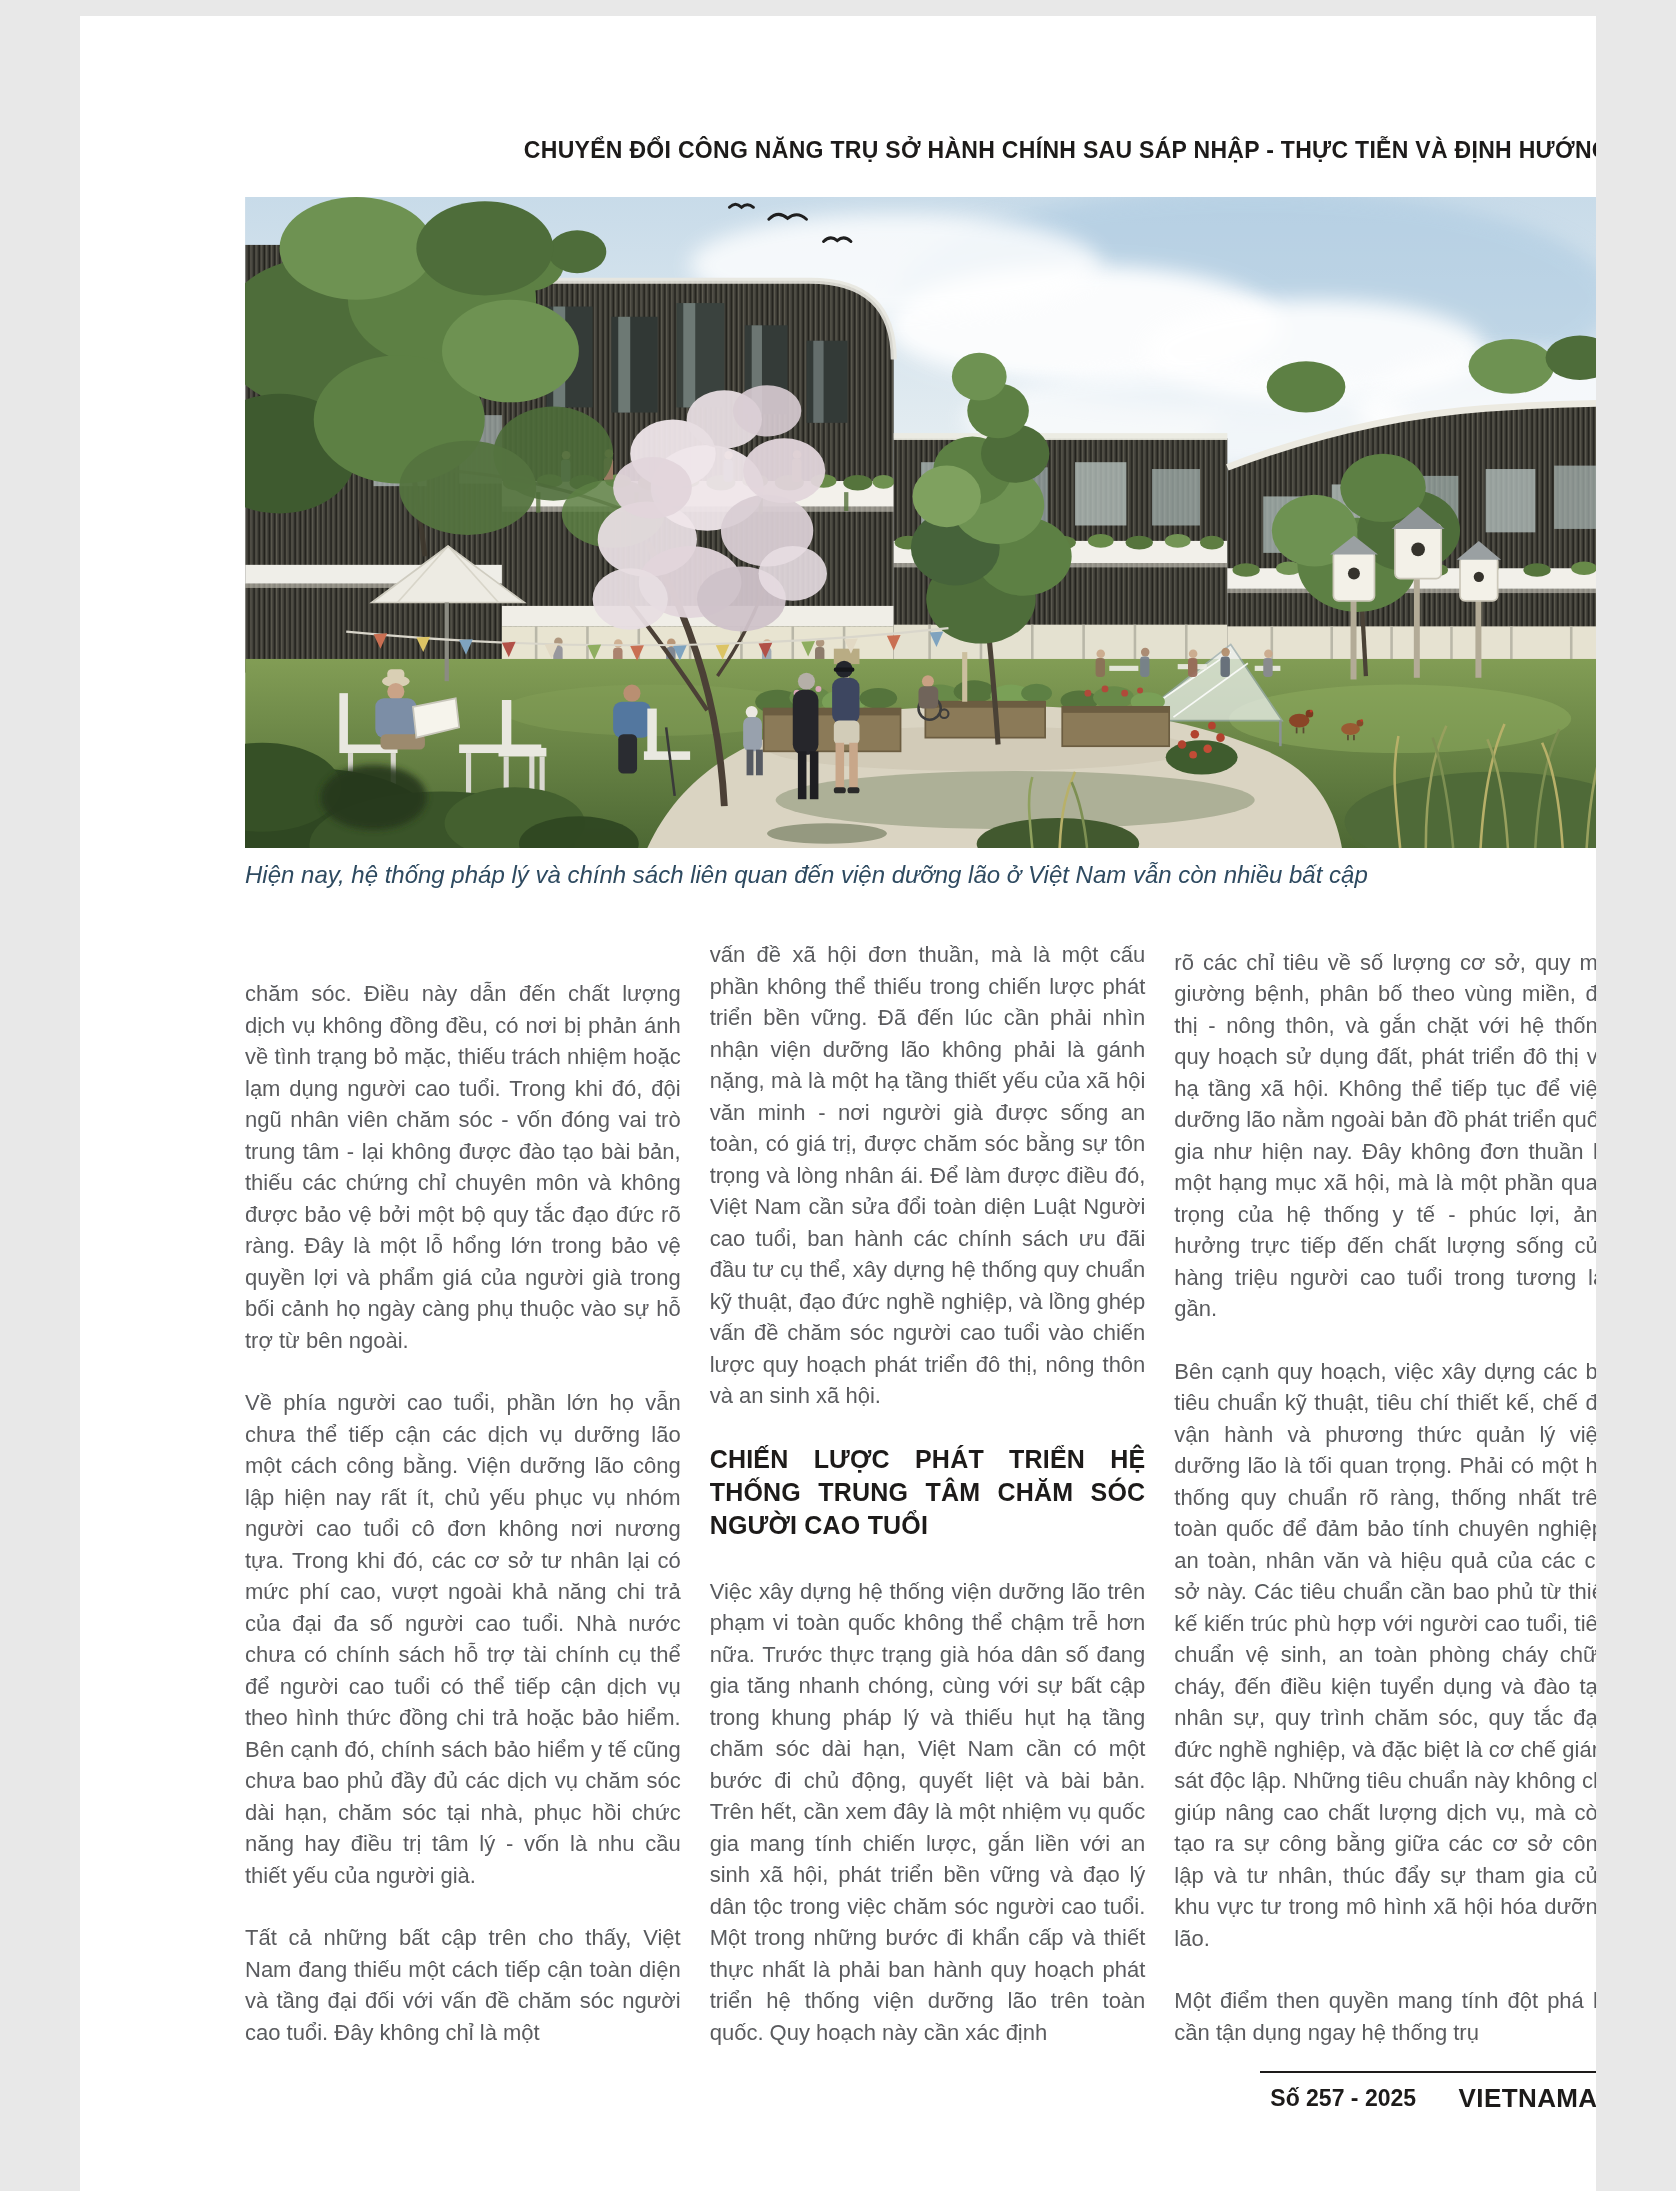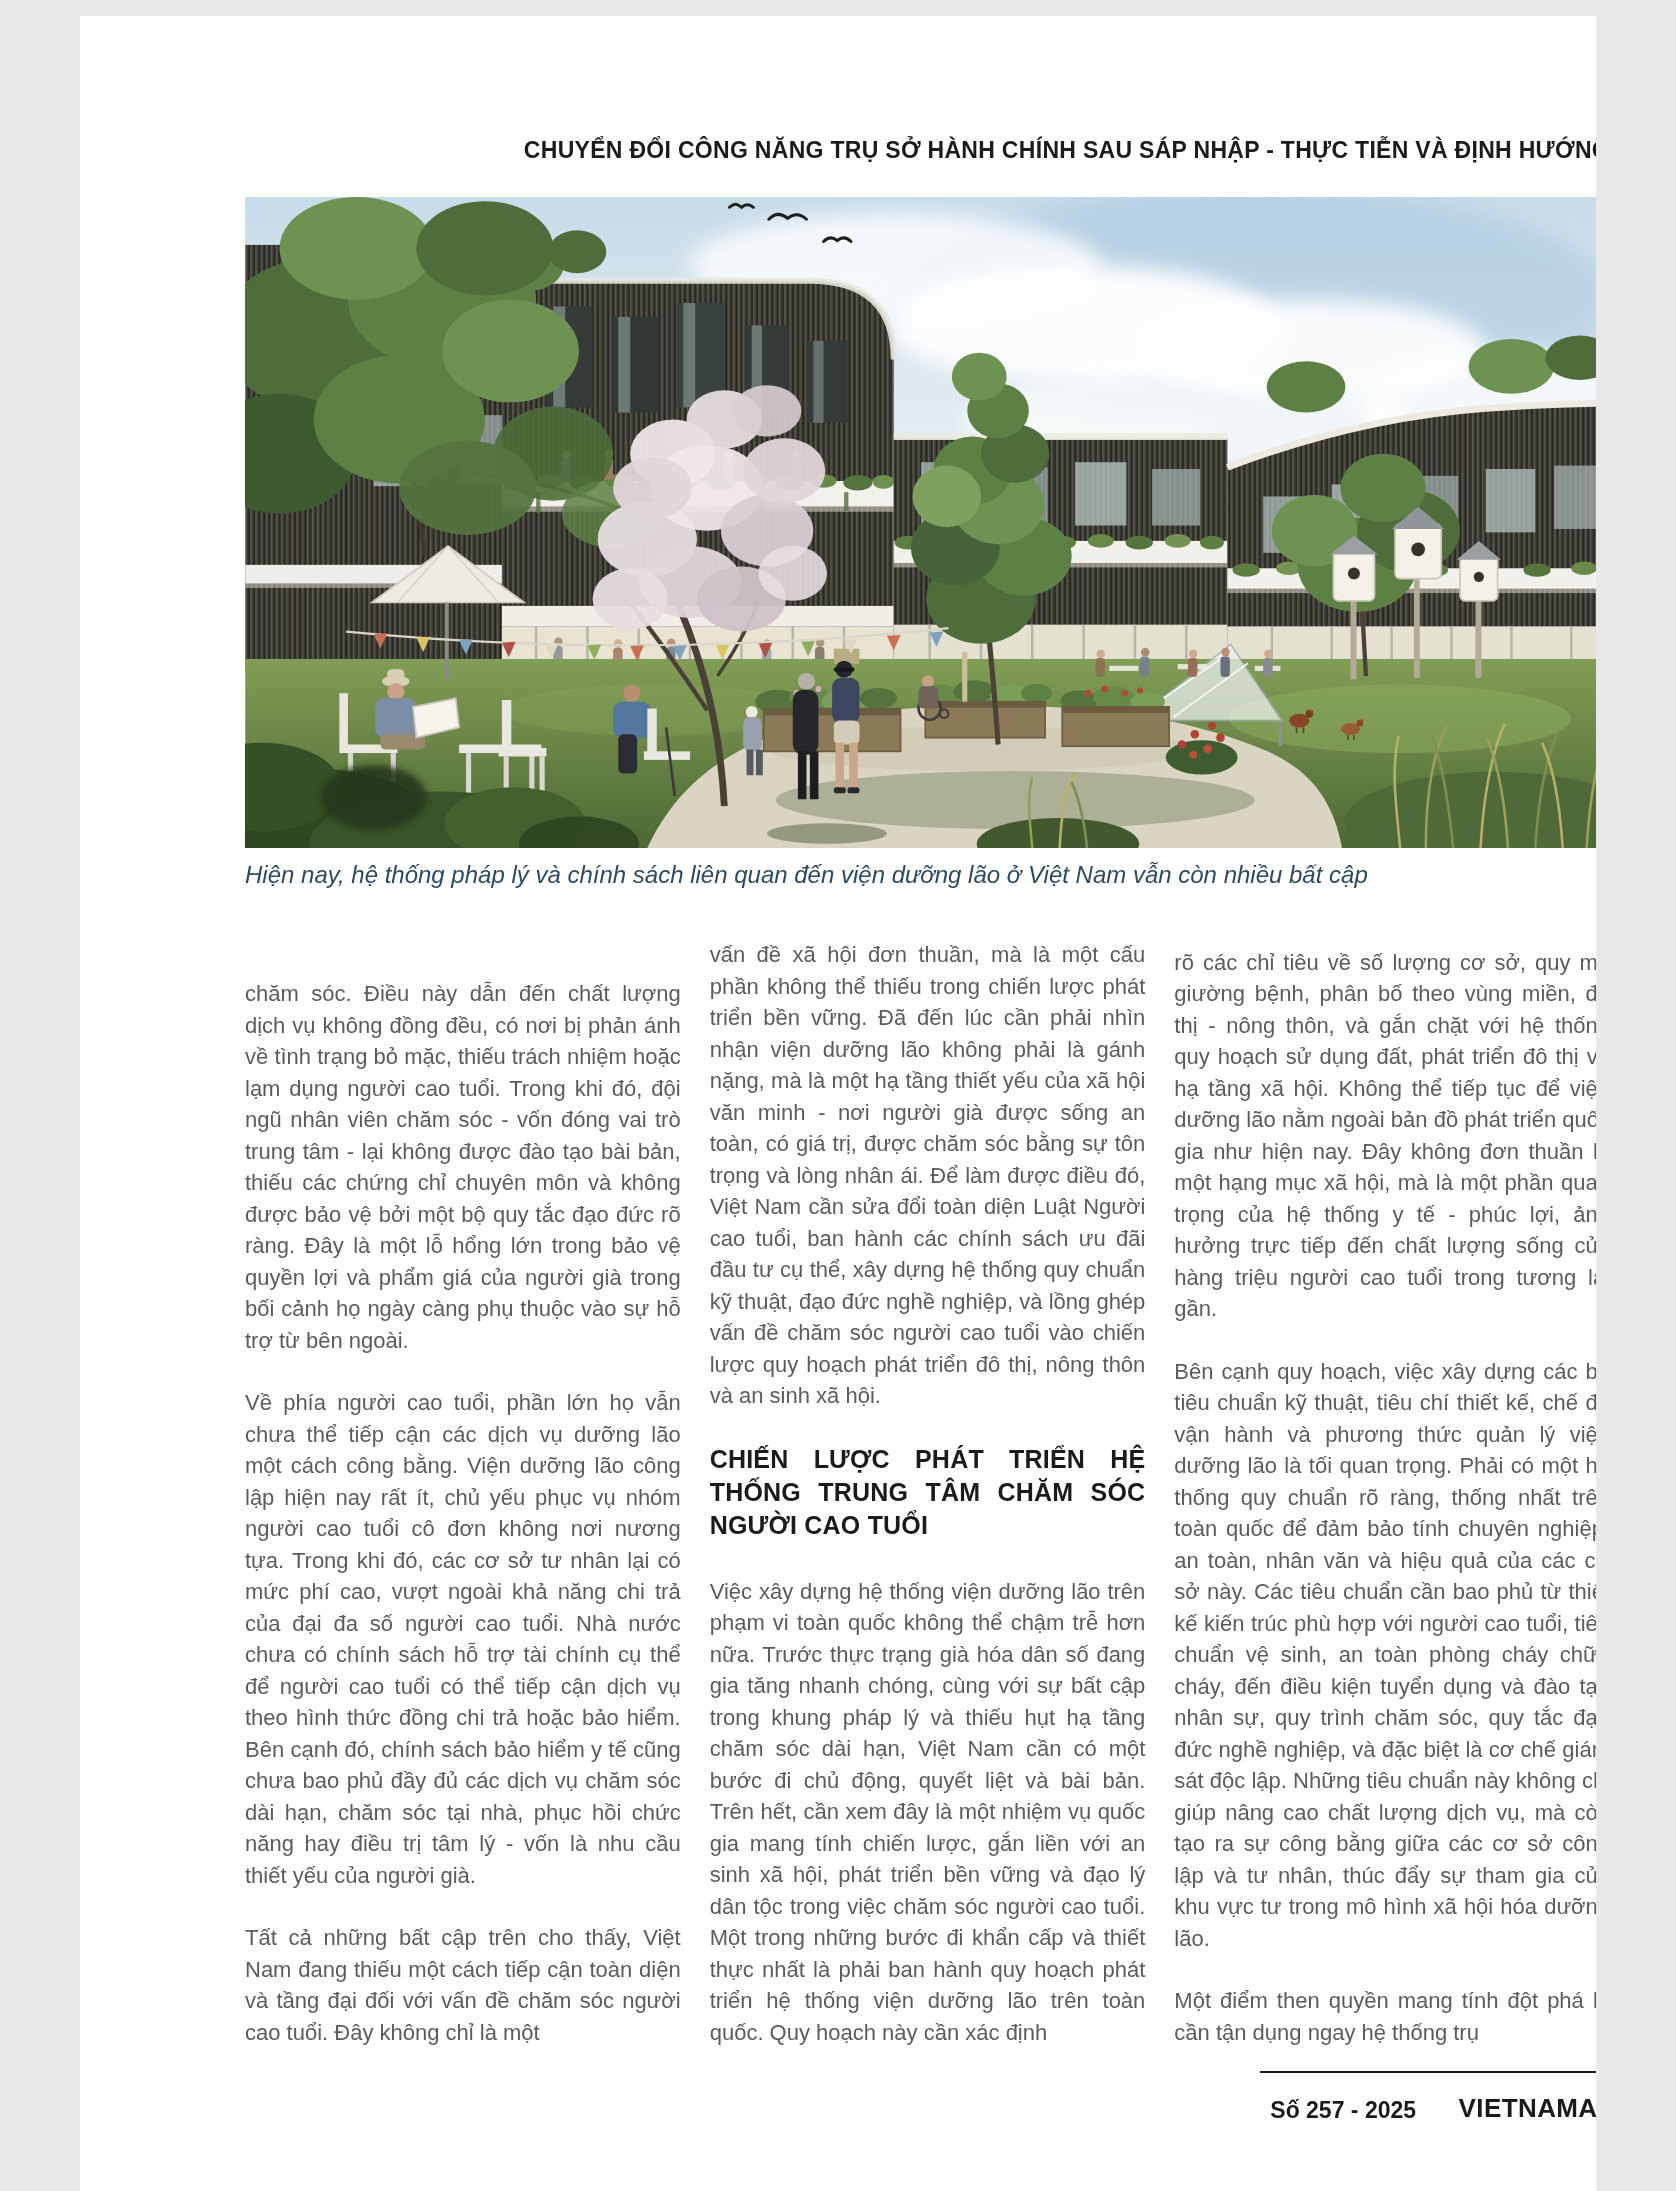--- a/index.html
+++ b/index.html
@@ -40,21 +40,21 @@
     margin:0 0 31px 0;font-size:22px;line-height:31.5px;
     font-weight:300;text-align:justify;color:var(--body_text,#5a5b5e);
   }
   .col-heading{
     margin:26px 0 34px 0;font-size:25px;line-height:33px;
     font-weight:bold;text-align:justify;color:var(--ink,#1d1b1a);
     letter-spacing:0.2px;
   }
   .footer{position:absolute;top:2055px;left:1180px;width:353px}
   .footer-rule{border-top:2.6px solid var(--ink,#1d1b1a)}
-  .footer-row{display:flex;align-items:flex-end;height:51px}
+  .footer-row{display:flex;align-items:center;height:51px}
   .footer-cell{display:flex;align-items:center}
   .footer-issue{padding:0 22px 0 10.3px;font-weight:bold;font-size:23px;color:var(--ink,#1d1b1a);white-space:nowrap}
   .v-div{width:0.9px;background:var(--rule,#8f9093)}
   .footer-brand{padding:0 20.5px;font-size:26px;white-space:nowrap}
   .brand-bold{font-weight:bold;color:var(--ink,#1d1b1a);letter-spacing:0.4px}
   .brand-suffix{color:var(--muted,#818285)}
   .footer-page{margin-left:auto;padding:0 3.4px 0 20.5px;font-weight:bold;font-size:26.5px;color:var(--ink,#1d1b1a)}
 </style>
 </head>
 <body>

